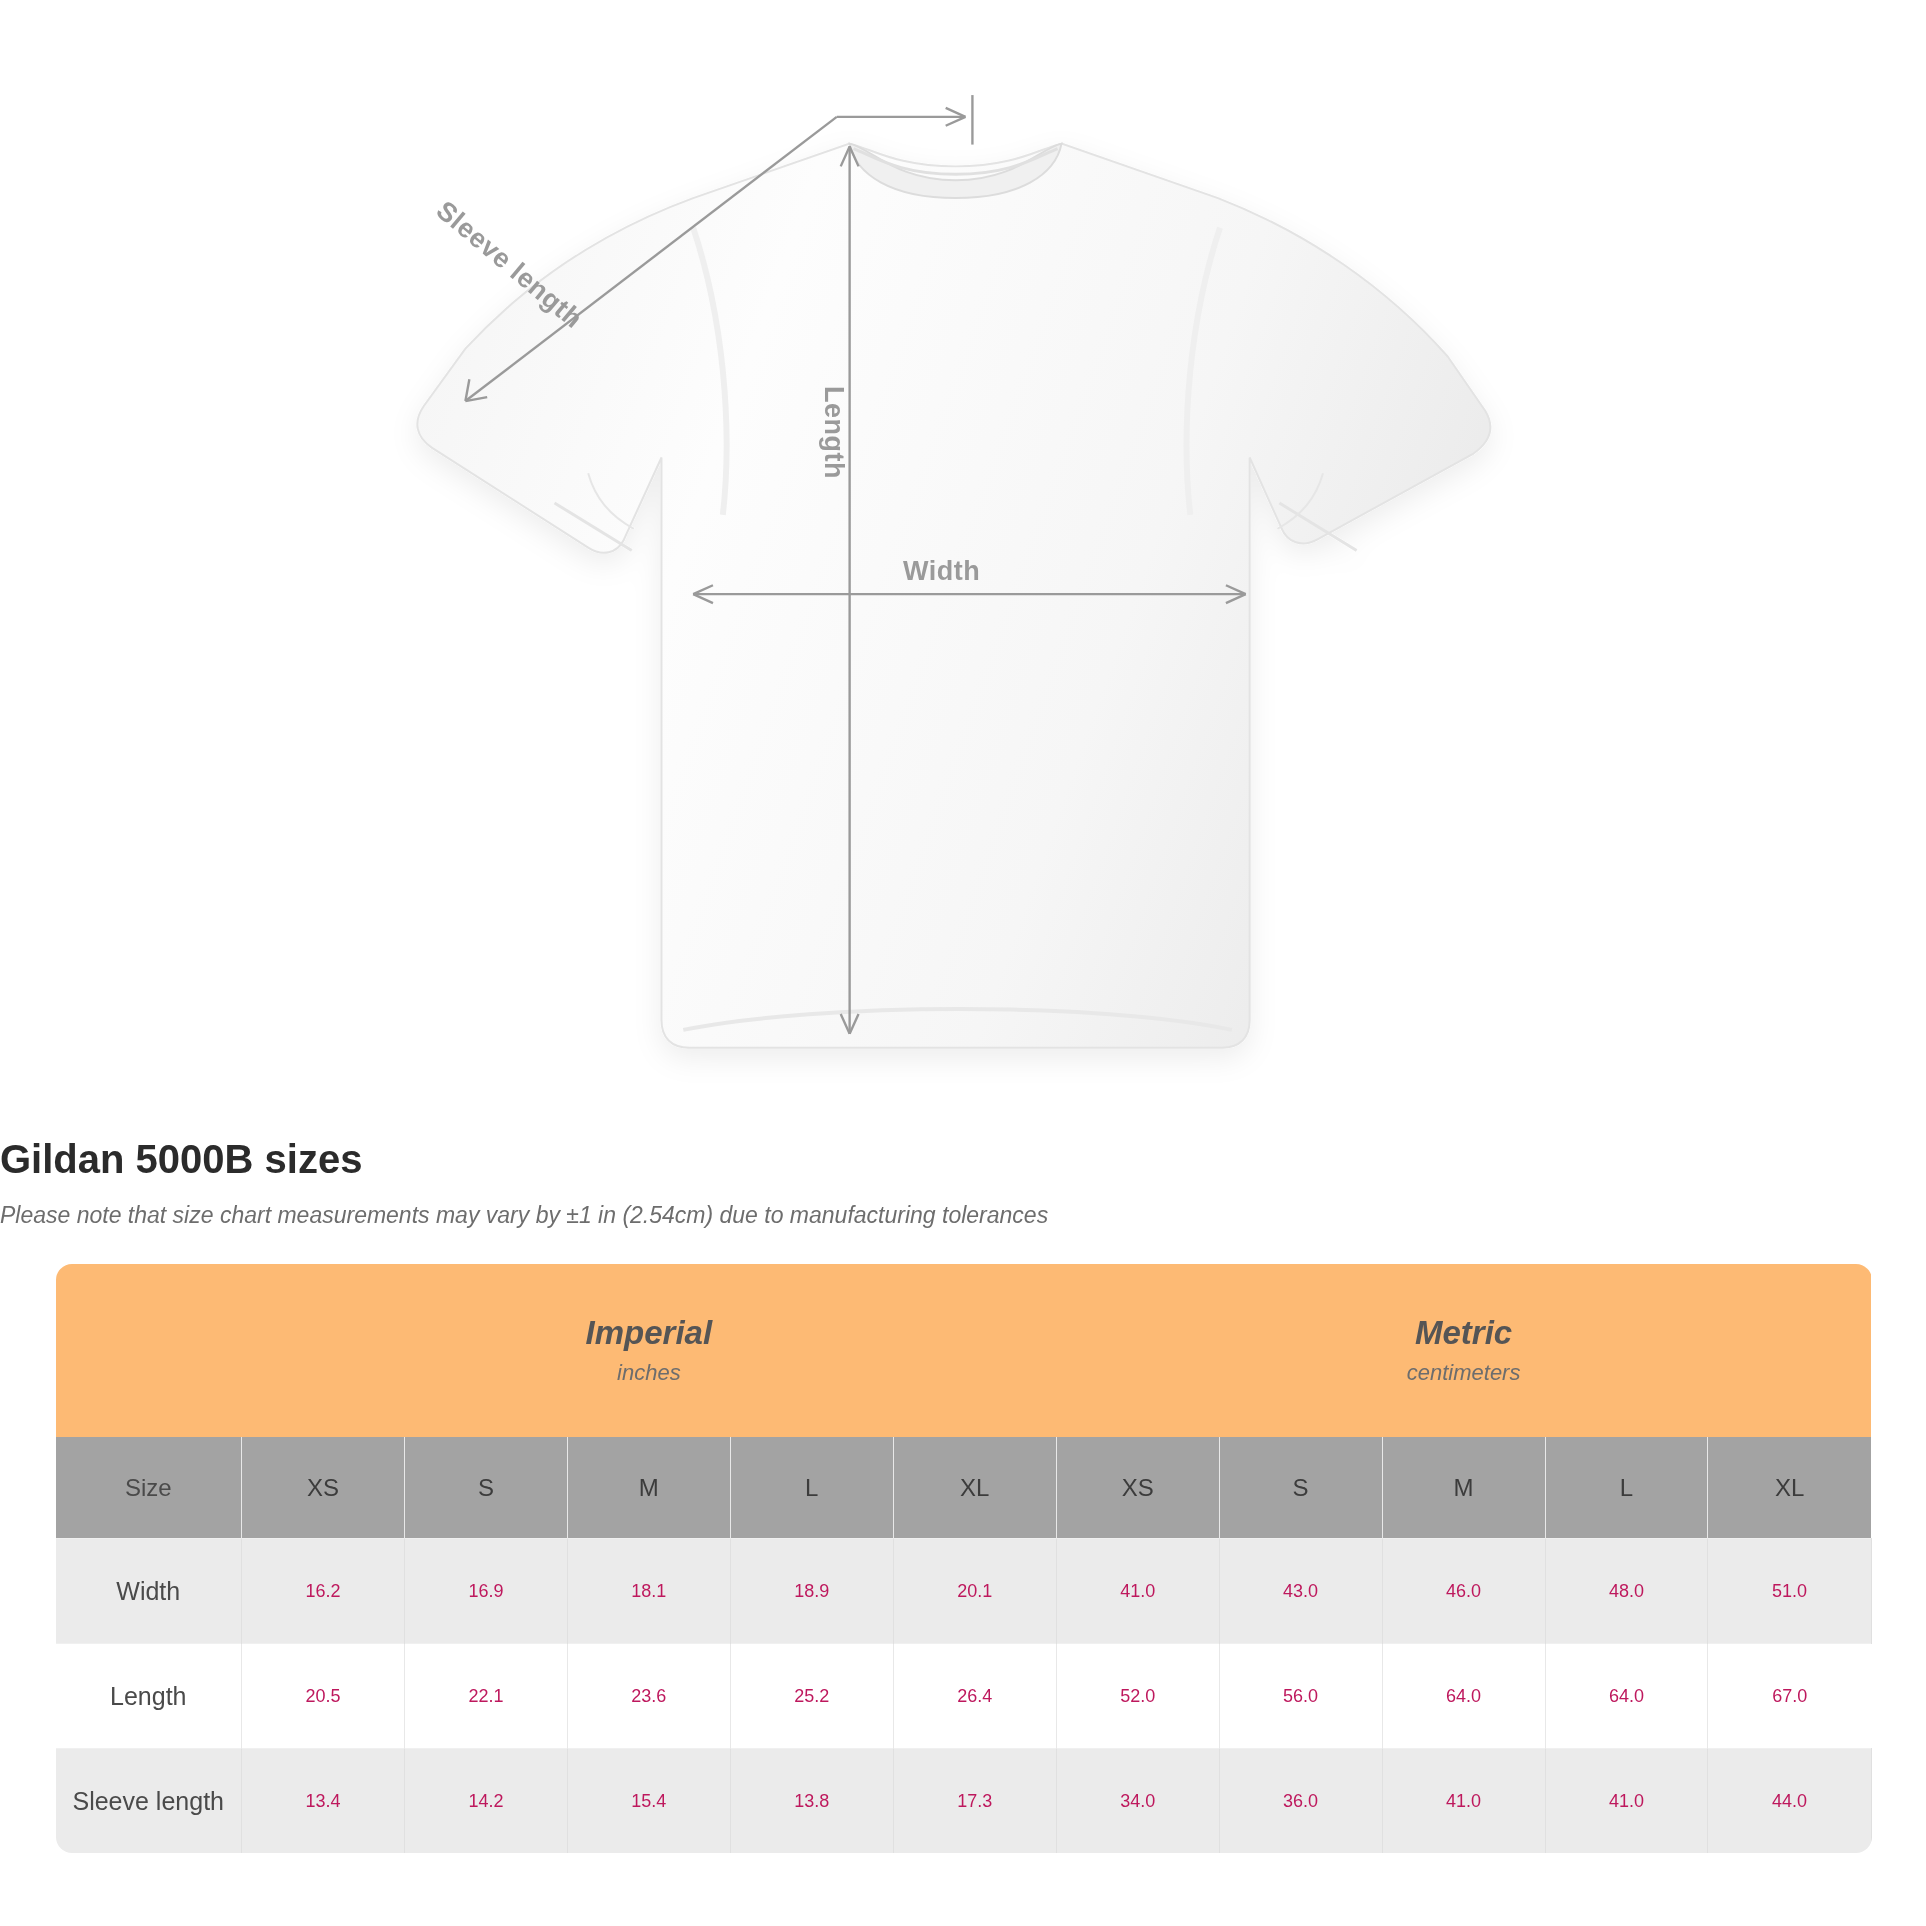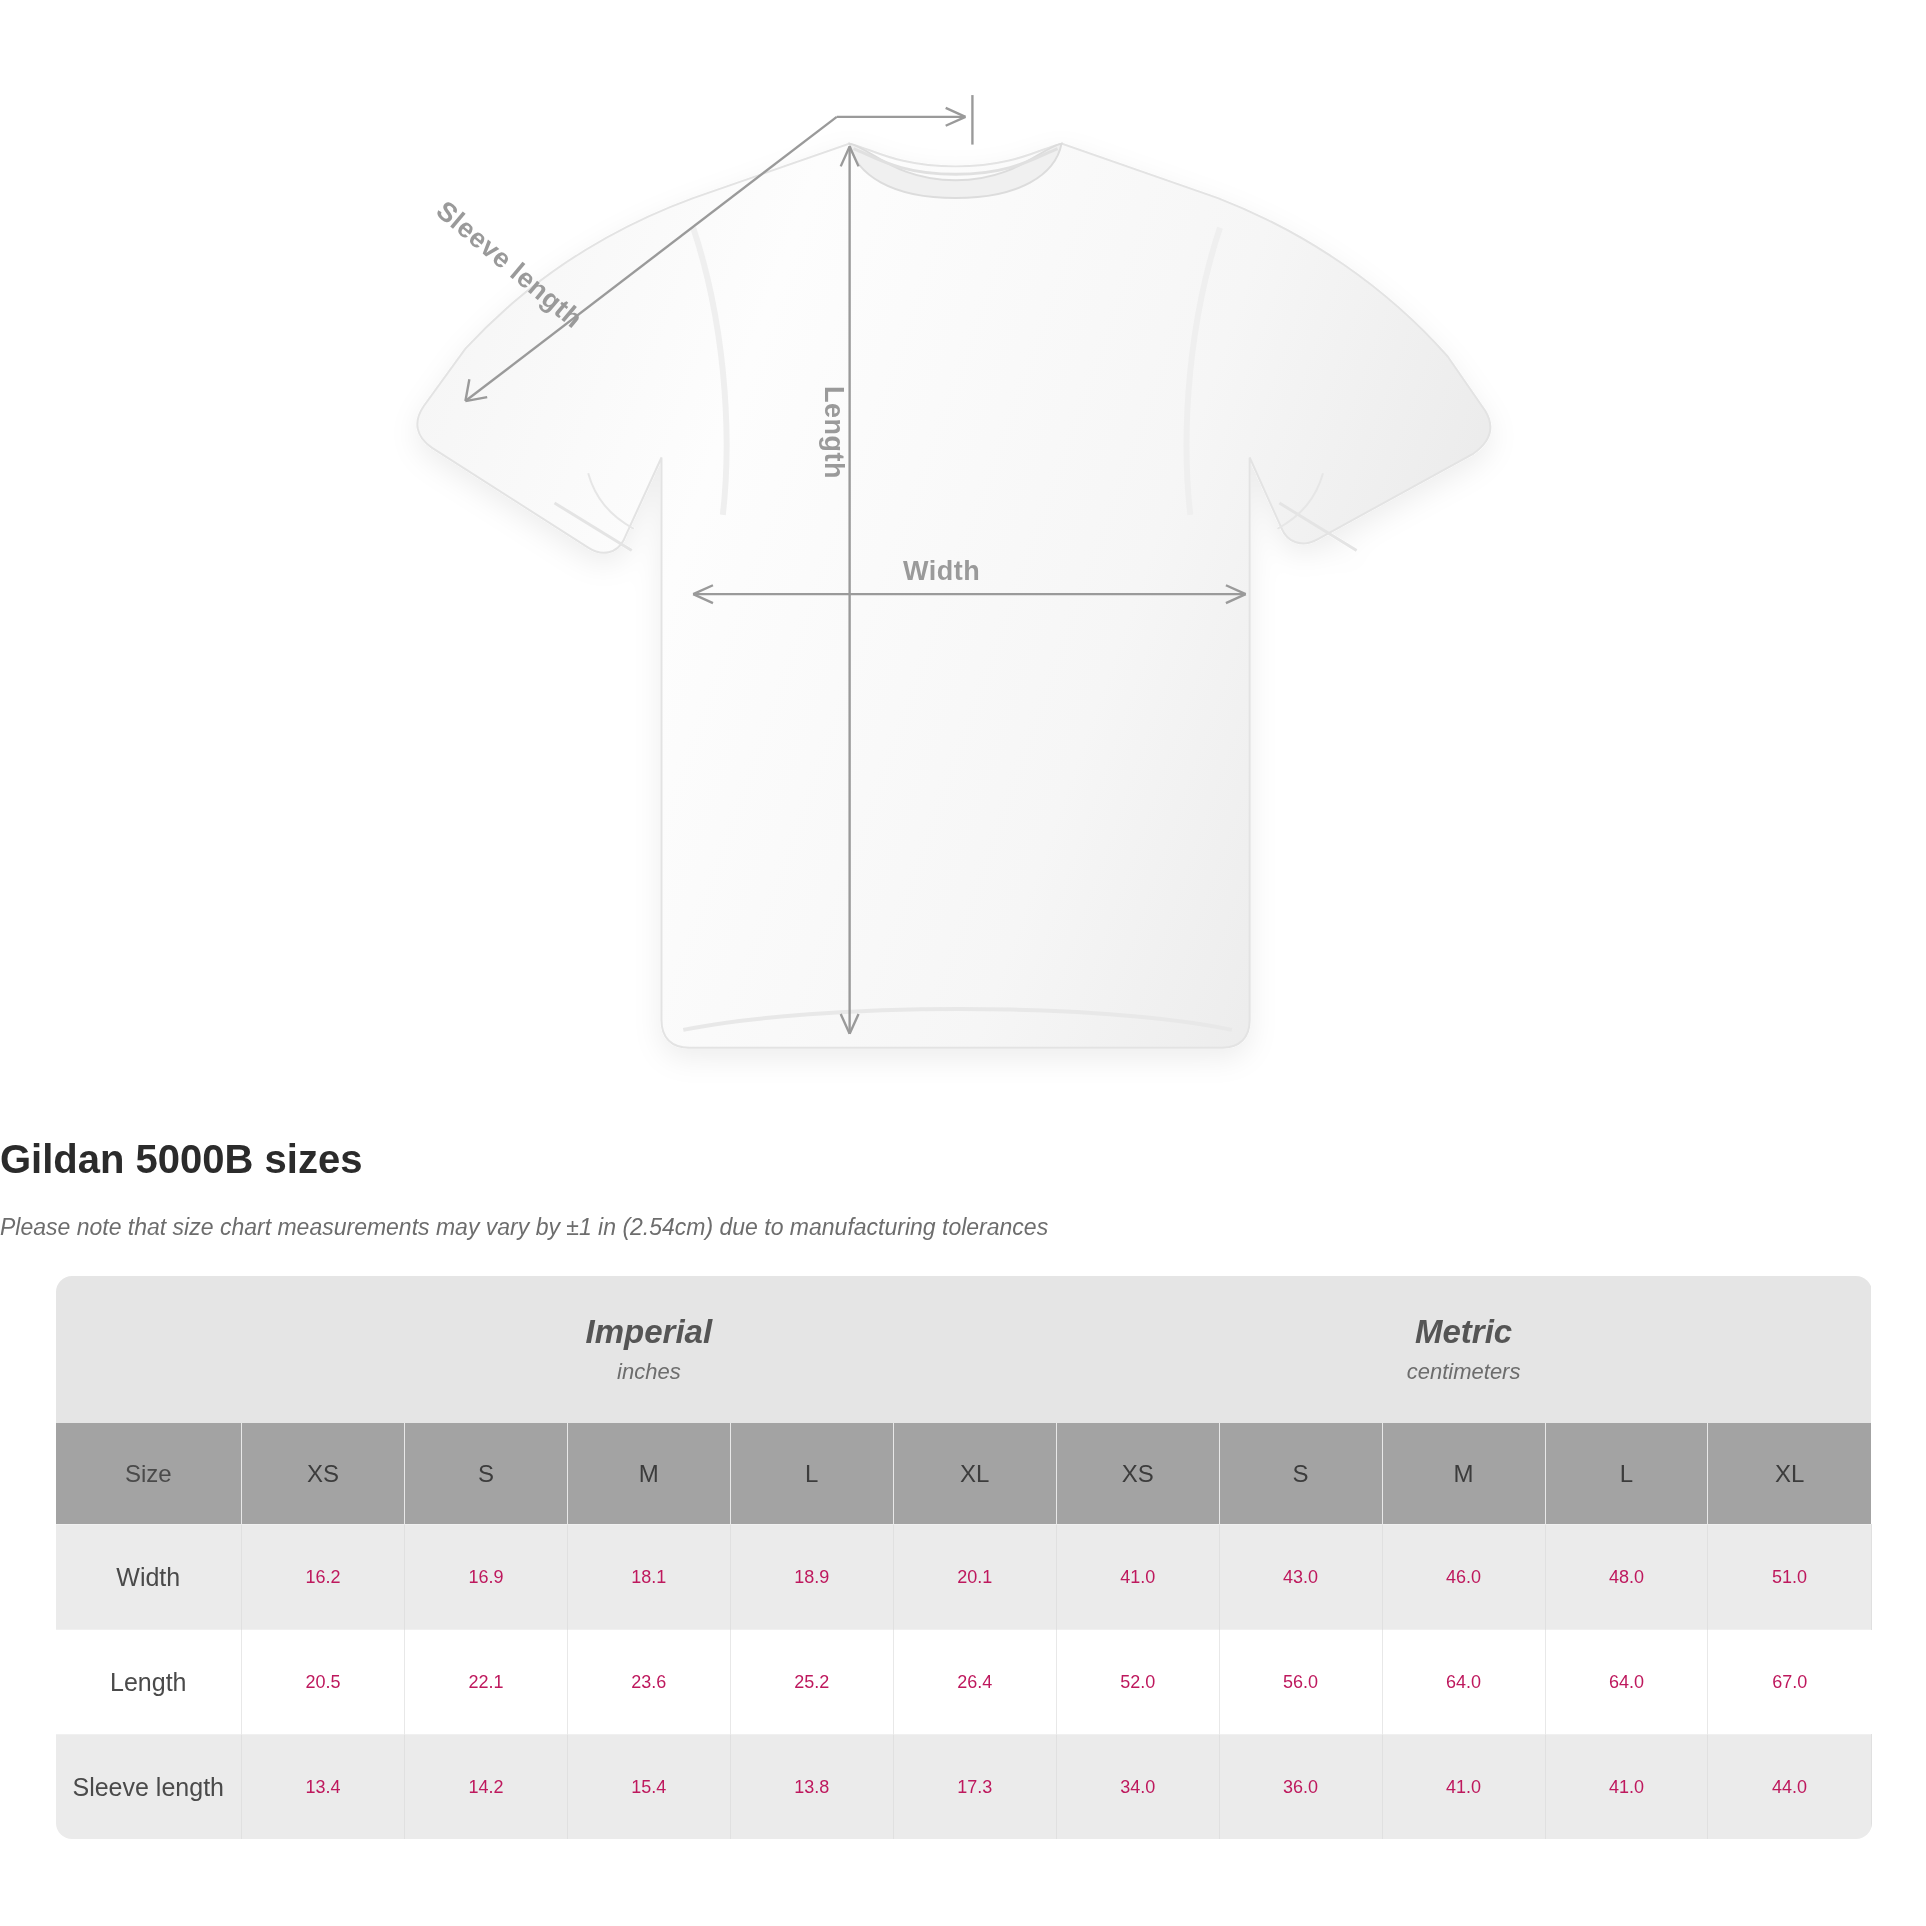--- a/index.html
+++ b/index.html
@@ -62,43 +62,43 @@
   #chart-title {
     font-size: 40px;
     font-weight: bold;
     color: #2b2b2b;
     margin: 0;
   }
   #chart-note {
     font-size: 23px;
     font-style: italic;
     color: #6d6d6d;
-    margin-top: 32px;
+    margin-top: 20px;
   }
 
   
   #size-table-wrap {
     margin: 35px auto 0 auto;
     width: 1816px;
   }
   table#size-table {
     width: 100%;
     border-collapse: collapse;
     table-layout: fixed;
     border-radius: 16px;
     overflow: hidden;
   }
   table#size-table td, table#size-table th {
     text-align: center;
     vertical-align: middle;
     font-weight: normal;
   }
   .unitgroup-row td {
-    background: #e5e5e5;
-    height: 147px;
+    background: #fdba74;
+    height: 173px;
     padding: 0;
   }
   .unit-name {
     font-size: 33px;
     font-style: italic;
     font-weight: bold;
     color: #555555;
     line-height: 1.1;
   }
   .unit-sub {

